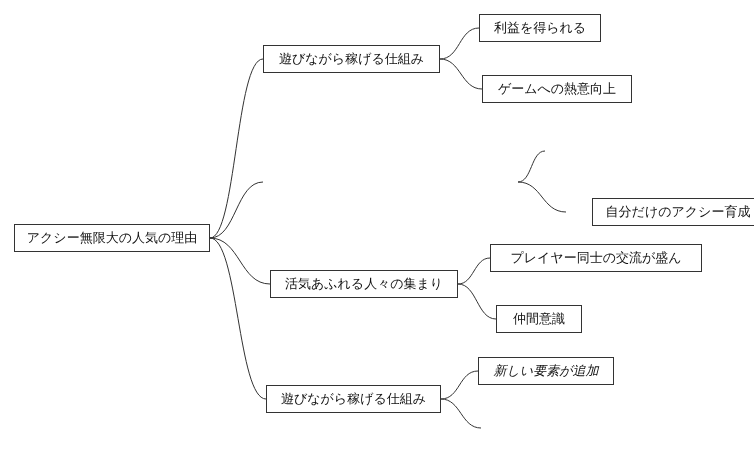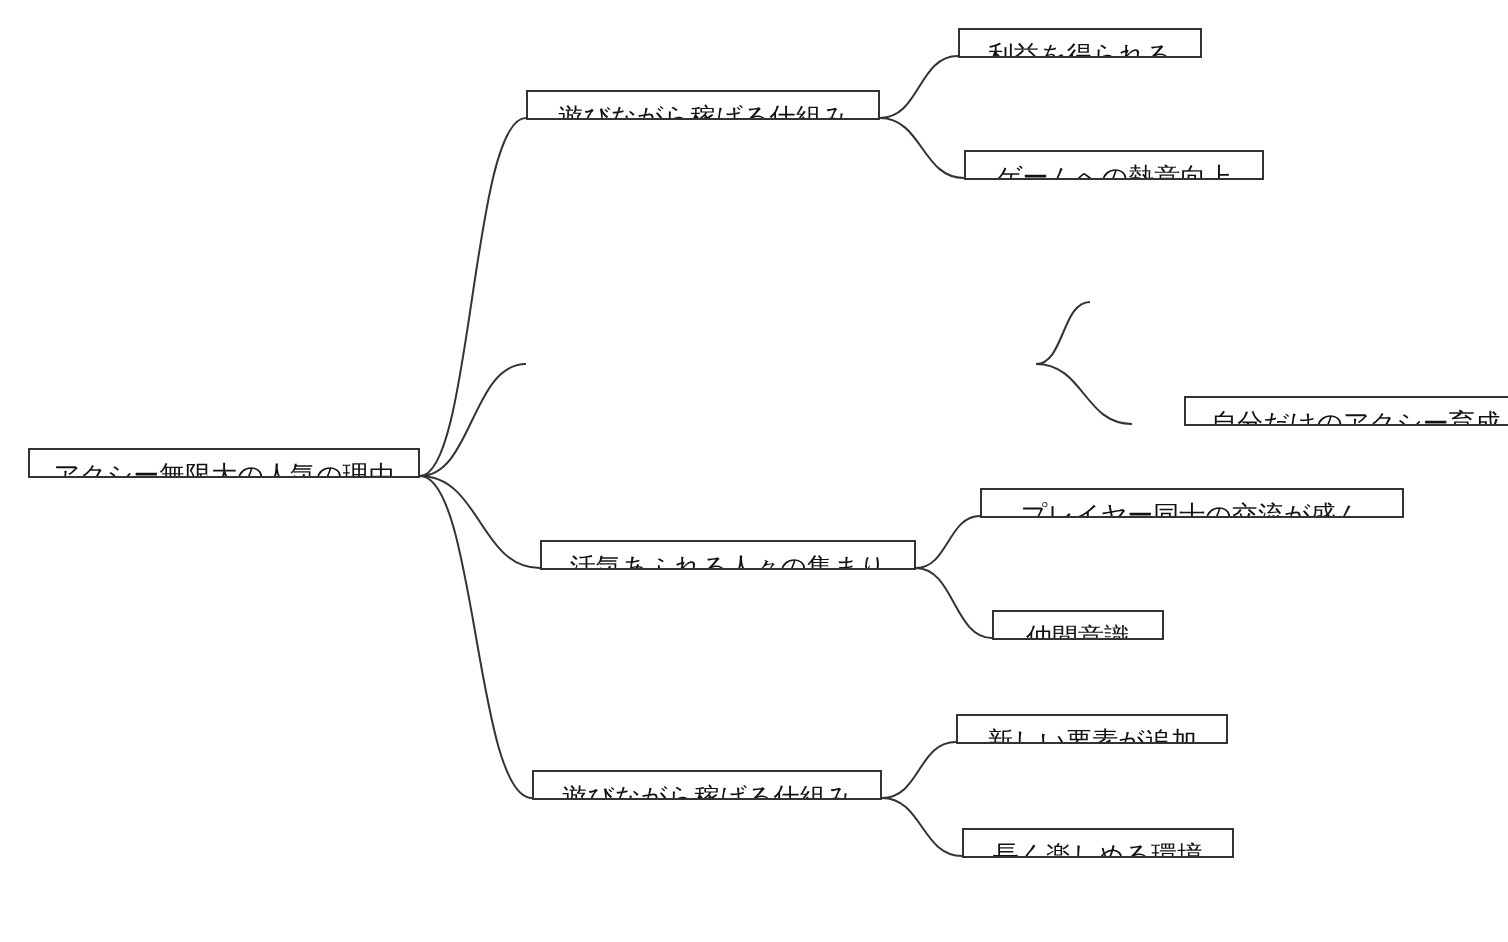--- a/index.html
+++ b/index.html
@@ -23,21 +23,21 @@
     height: 471px;
   }
   .edges path {
     fill: none;
     stroke: #333333;
     stroke-width: 1;
   }
   .node {
     position: absolute;
     box-sizing: border-box;
-    height: 15px;
+    height: 28px;
     line-height: 25px;
     background: #ffffff;
     border: 1px solid #333333;
     border-radius: 0;
     font-size: 13px;
     color: #111111;
     text-align: center;
     white-space: nowrap;
     overflow: hidden;
     padding: 0 6px;
@@ -73,16 +73,15 @@
   <div class="node" style="left:479px; top:14px; width:122px;">利益を得られる</div>
   <div class="node" style="left:482px; top:75px; width:150px;">ゲームへの熱意向上</div>
 
   <div class="node" style="left:592px; top:198px; width:172px;">自分だけのアクシー育成</div>
 
   <div class="node" style="left:490px; top:244px; width:212px;">プレイヤー同士の交流が盛ん</div>
   <div class="node" style="left:270px; top:270px; width:188px;">活気あふれる人々の集まり</div>
   <div class="node" style="left:496px; top:305px; width:86px;">仲間意識</div>
 
   <div class="node" style="left:266px; top:385px; width:175px;">遊びながら稼げる仕組み</div>
-  <div class="node" style="left:478px; top:357px; width:136px;">新しい要素が追加</div>
-  <div class="node" style="left:481px; top:414px; width:136px;">長く楽しめる環境</div>
+  <div class="node" style="left:478px; top:357px; width:136px;font-style:italic;">新しい要素が追加</div>
 
 </div>
 
 </body></html>

